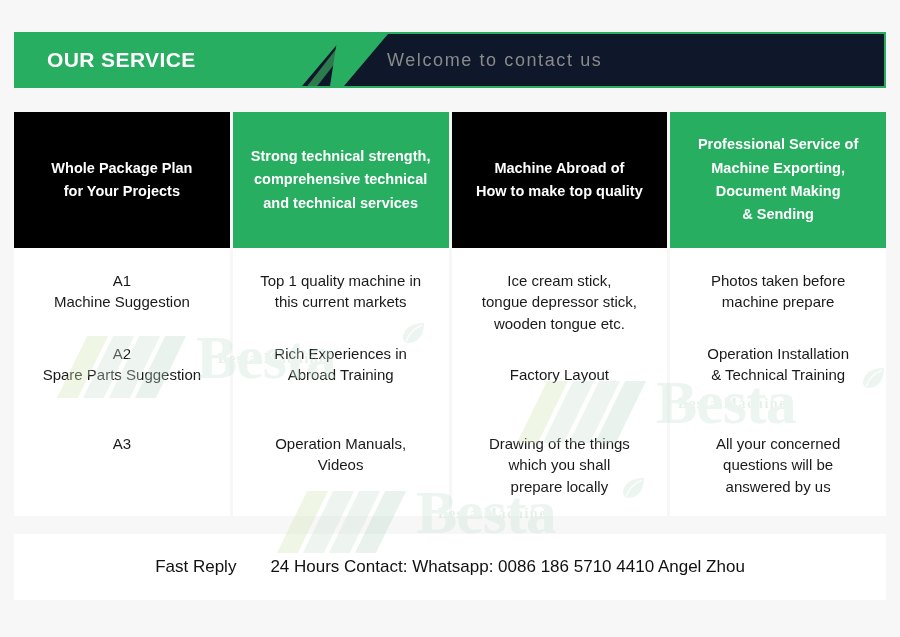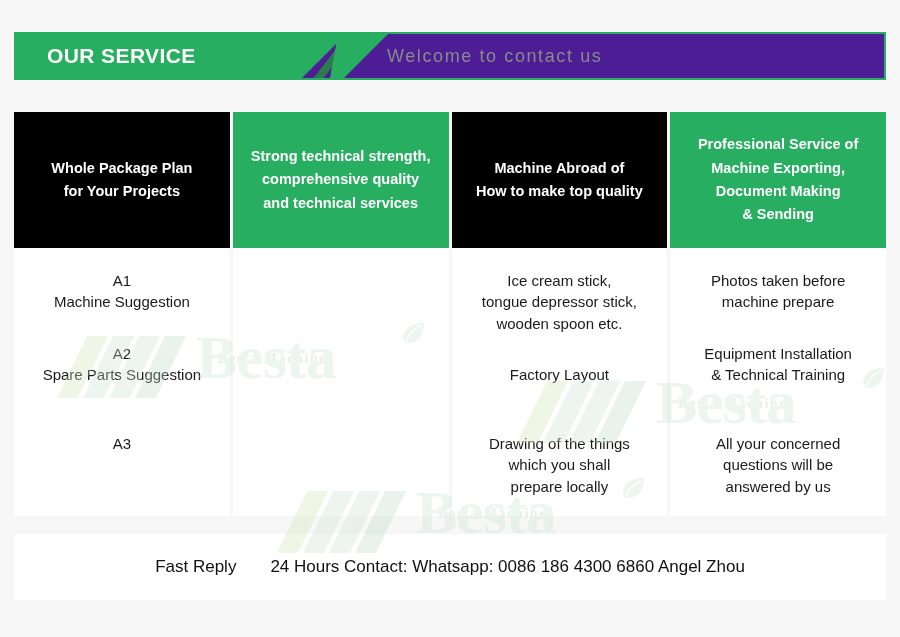--- a/index.html
+++ b/index.html
@@ -20,23 +20,23 @@
     width: 900px;
     height: 637px;
   }
 
   
   .header {
     position: absolute;
     left: 14px;
     top: 32px;
     width: 872px;
-    height: 48px;
+    height: 56px;
     box-sizing: border-box;
-    background: #4c1d95;
+    background: #0f172a;
     border: 2px solid #27ae60;
     overflow: hidden;
   }
   .header-green {
     position: absolute;
     left: 0;
     top: 0;
     height: 100%;
     width: 330px;
     background: #27ae60;
@@ -268,34 +268,48 @@
             <div class="card-line">Spare Parts Suggestion</div>
           </div>
           <div class="card-block">
             <div class="card-line">A3</div>
           </div>
         </div>
       </div>
       <div class="card">
         <div class="card-head green">
           <div class="card-head-line">Strong technical strength,</div>
-          <div class="card-head-line">comprehensive quality</div>
+          <div class="card-head-line">comprehensive technical</div>
           <div class="card-head-line">and technical services</div>
+        </div>
+        <div class="card-body">
+          <div class="card-block">
+            <div class="card-line">Top 1 quality machine in</div>
+            <div class="card-line">this current markets</div>
+          </div>
+          <div class="card-block">
+            <div class="card-line">Rich Experiences in</div>
+            <div class="card-line">Abroad Training</div>
+          </div>
+          <div class="card-block">
+            <div class="card-line">Operation Manuals,</div>
+            <div class="card-line">Videos</div>
+          </div>
         </div>
       </div>
       <div class="card">
         <div class="card-head black">
           <div class="card-head-line">Machine Abroad of</div>
           <div class="card-head-line">How to make top quality</div>
         </div>
         <div class="card-body">
           <div class="card-block">
             <div class="card-line">Ice cream stick,</div>
             <div class="card-line">tongue depressor stick,</div>
-            <div class="card-line">wooden spoon etc.</div>
+            <div class="card-line">wooden tongue etc.</div>
           </div>
           <div class="card-block">
             <div class="card-line">Factory Layout</div>
           </div>
           <div class="card-block">
             <div class="card-line">Drawing of the things</div>
             <div class="card-line">which you shall</div>
             <div class="card-line">prepare locally</div>
           </div>
         </div>
@@ -306,36 +320,36 @@
           <div class="card-head-line">Machine Exporting,</div>
           <div class="card-head-line">Document Making</div>
           <div class="card-head-line">&amp; Sending</div>
         </div>
         <div class="card-body">
           <div class="card-block">
             <div class="card-line">Photos taken before</div>
             <div class="card-line">machine prepare</div>
           </div>
           <div class="card-block">
-            <div class="card-line">Equipment Installation</div>
+            <div class="card-line">Operation Installation</div>
             <div class="card-line">&amp; Technical Training</div>
           </div>
           <div class="card-block">
             <div class="card-line">All your concerned</div>
             <div class="card-line">questions will be</div>
             <div class="card-line">answered by us</div>
           </div>
         </div>
       </div>
     </div>
 
   <div class="footer">
     <div class="footer-inner">
       <span class="footer-fast">Fast Reply</span>
-      <span class="footer-contact">24 Hours Contact: Whatsapp: 0086 186 4300 6860 Angel Zhou</span>
+      <span class="footer-contact">24 Hours Contact: Whatsapp: 0086 186 5710 4410 Angel Zhou</span>
     </div>
   </div>
 
   <div class="watermark-layer" id="wm-root">
       <div class="wm wm-1">
         <div class="wm-stripes">
           <div class="wm-stripe wm-s1"></div>
           <div class="wm-stripe wm-s2"></div>
           <div class="wm-stripe wm-s3"></div>
           <div class="wm-stripe wm-s4"></div>

